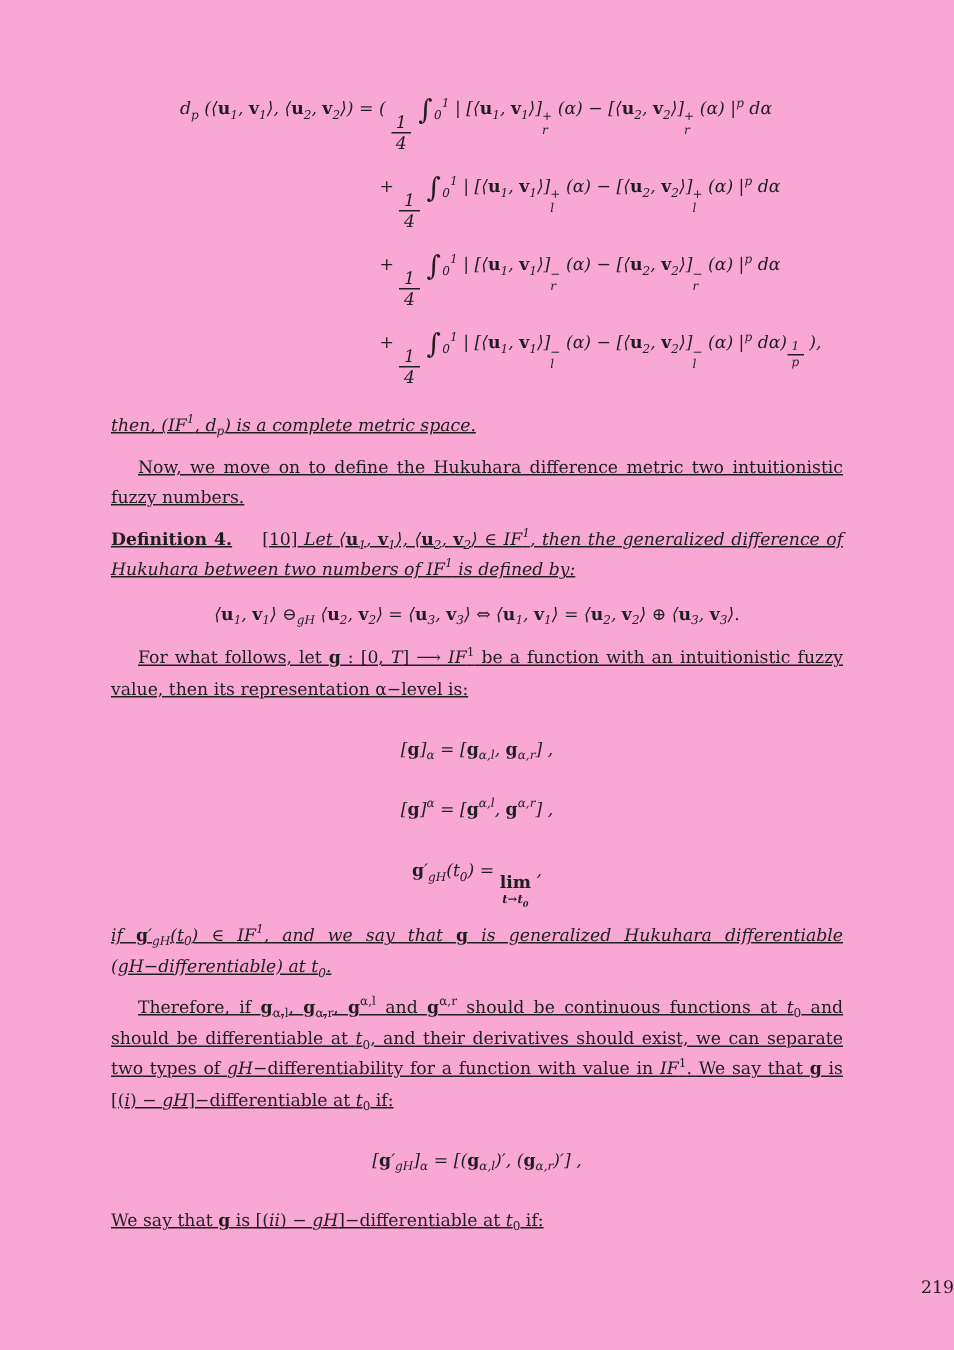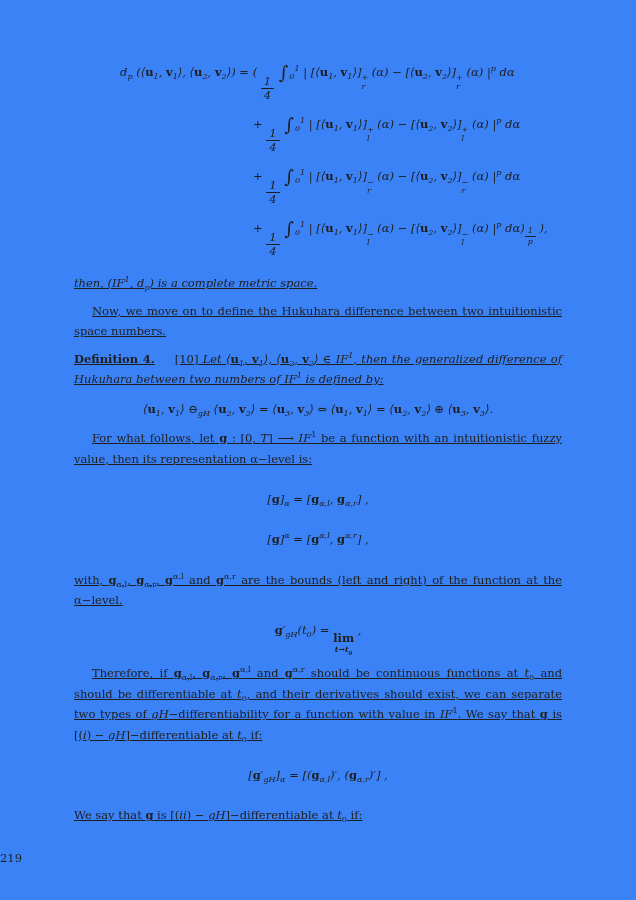--- a/index.html
+++ b/index.html
@@ -1,20 +1,20 @@
 <!DOCTYPE html>
 <html><head>
 <meta charset="utf-8">
 <title>Document</title>
 <style>
   * { box-sizing: border-box; }
   html, body { margin: 0; padding: 0; background: #ffffff; }
   .page {
     width: 636px; height: 900px; margin: 0 auto; position: relative;
-    background: #3b82f6; color: #1e1e1e; overflow: hidden;
+    background: #f9a8d4; color: #1e1e1e; overflow: hidden;
     font-family: "DejaVu Serif", "Liberation Serif", serif;
     font-size: 11.5px; line-height: 1.78;
     padding: 56px 74px 16px 74px;
   }
   p { margin: 7px 0; text-decoration: underline; }
   .indent { text-indent: 18px; }
   .justify { text-align: justify; }
   .ital { font-style: italic; }
   .deflabel { font-weight: bold; font-style: normal; margin-right: 20px; }
 
@@ -33,21 +33,21 @@
   .mint { font-size: 1.6em; line-height: 0; vertical-align: -0.18em; padding: 0 1px; font-style: normal; }
   .mfrac, .munder, .mstack { display: inline-flex; flex-direction: column; text-align: center; line-height: 1.15; }
   .mfrac { vertical-align: -0.75em; }
   .mnum { display: block; padding: 0 3px; }
   .mden { display: block; border-top: 1px solid currentColor; padding: 0 3px; }
   .munder { vertical-align: -0.7em; font-weight: bold; }
   .munder .mbot { font-size: 0.68em; }
   .mstack { font-size: 0.7em; line-height: 1.05; vertical-align: -0.55em; text-align: left; }
   .mstack .mbot { font-size: 1em; }
 
-  .pagenum { position: absolute; bottom: 32px; left: 0; right: 0; text-align: left; font-style: normal; }
+  .pagenum { position: absolute; bottom: 32px; left: 0; right: 0; text-align: right; font-style: normal; }
 </style>
 </head>
 <body>
 
 <div class="page">
 
   <div class="display eq-metric">
     <div class="line">d<sub>p</sub> (⟨<span class="frak">u</span><sub>1</sub>, <span class="frak">v</span><sub>1</sub>⟩, ⟨<span class="frak">u</span><sub>2</sub>, <span class="frak">v</span><sub>2</sub>⟩) = ( <span class="mfrac">
           <span class="mnum">1</span>
           <span class="mden">4</span>
@@ -88,41 +88,41 @@
           <span class="mtop">−</span>
           <span class="mbot">l</span>
         </span> (α) |<sup>p</sup> dα)<sup><span class="mfrac">
             <span class="mnum">1</span>
             <span class="mden">p</span>
           </span></sup> ),</div>
   </div>
 
   <p class="ital">then, (IF<sup>1</sup>, d<sub>p</sub>) is a complete metric space.</p>
 
-  <p class="indent justify">Now, we move on to define the Hukuhara difference between two intuitionistic space numbers.</p>
+  <p class="indent justify">Now, we move on to define the Hukuhara difference metric two intuitionistic fuzzy numbers.</p>
 
   <p class="justify"><b class="deflabel">Definition 4.</b><span class="ital"><span class="mrm">[10]</span> Let ⟨<span class="frak">u</span><sub>1</sub>, <span class="frak">v</span><sub>1</sub>⟩, ⟨<span class="frak">u</span><sub>2</sub>, <span class="frak">v</span><sub>2</sub>⟩ ∈ IF<sup>1</sup>, then the generalized difference of Hukuhara between two numbers of IF<sup>1</sup> is defined by:</span></p>
 
   <div class="display">⟨<span class="frak">u</span><sub>1</sub>, <span class="frak">v</span><sub>1</sub>⟩ ⊖<sub>gH</sub> ⟨<span class="frak">u</span><sub>2</sub>, <span class="frak">v</span><sub>2</sub>⟩ = ⟨<span class="frak">u</span><sub>3</sub>, <span class="frak">v</span><sub>3</sub>⟩  ⇔  ⟨<span class="frak">u</span><sub>1</sub>, <span class="frak">v</span><sub>1</sub>⟩ = ⟨<span class="frak">u</span><sub>2</sub>, <span class="frak">v</span><sub>2</sub>⟩ ⊕ ⟨<span class="frak">u</span><sub>3</sub>, <span class="frak">v</span><sub>3</sub>⟩.</div>
 
   <p class="indent justify">For what follows, let <span class="frak">g</span> : [0, <span class="mit">T</span>] ⟶ <span class="mit">IF</span><sup>1</sup> be a function with an intuitionistic fuzzy value, then its representation α−level is:</p>
 
   <div class="display">
     <div class="line">[<span class="frak">g</span>]<sub>α</sub> = [<span class="frak">g</span><sub>α,l</sub>, <span class="frak">g</span><sub>α,r</sub>] ,</div>
     <div class="line">[<span class="frak">g</span>]<sup>α</sup> = [<span class="frak">g</span><sup>α,l</sup>, <span class="frak">g</span><sup>α,r</sup>] ,</div>
   </div>
 
-  <p class="justify">with, <span class="frak">g</span><sub>α,l</sub>, <span class="frak">g</span><sub>α,r</sub>, <span class="frak">g</span><sup>α,l</sup> and <span class="frak">g</span><sup>α,r</sup> are the bounds (left and right) of the function at the α−level.</p>
 
 
   <div class="display"><span class="frak">g</span>′<sub>gH</sub>(t<sub>0</sub>) = <span class="munder">
         <span class="mtop"><span class="mrm">lim</span></span>
         <span class="mbot">t→t<sub>0</sub></span>
       </span>  ,</div>
 
+  <p class="ital justify">if <span class="frak">g</span>′<sub>gH</sub>(t<sub>0</sub>) ∈ IF<sup>1</sup>, and we say that <span class="frak">g</span> is generalized Hukuhara differentiable (gH−differentiable) at t<sub>0</sub>.</p>
 
   <p class="indent justify">Therefore, if <span class="frak">g</span><sub>α,l</sub>, <span class="frak">g</span><sub>α,r</sub>, <span class="frak">g</span><sup>α,l</sup> and <span class="frak">g</span><sup>α,r</sup> should be continuous functions at <span class="mit">t</span><sub>0</sub> and should be differentiable at <span class="mit">t</span><sub>0</sub>, and their derivatives should exist, we can separate two types of <span class="mit">gH</span>−differentiability for a function with value in <span class="mit">IF</span><sup>1</sup>. We say that <span class="frak">g</span> is [(<span class="mit">i</span>) − <span class="mit">gH</span>]−differentiable at <span class="mit">t</span><sub>0</sub> if:</p>
 
   <div class="display">
     <div class="line">[<span class="frak">g</span>′<sub>gH</sub>]<sub>α</sub> = [(<span class="frak">g</span><sub>α,l</sub>)′, (<span class="frak">g</span><sub>α,r</sub>)′] ,</div>
   </div>
 
   <p>We say that <span class="frak">g</span> is [(<span class="mit">ii</span>) − <span class="mit">gH</span>]−differentiable at <span class="mit">t</span><sub>0</sub> if:</p>
 
   <div class="pagenum">219</div>

